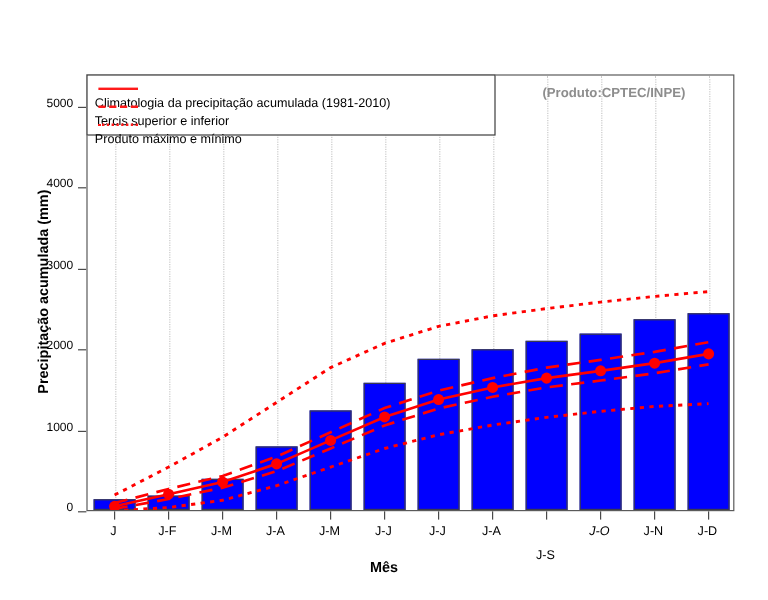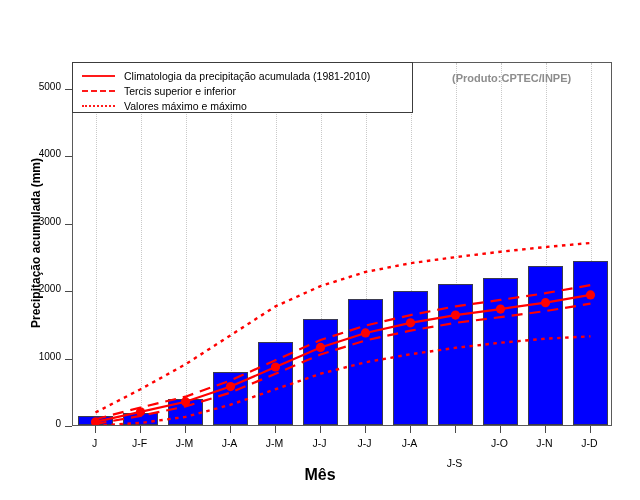--- a/index.html
+++ b/index.html
@@ -11,21 +11,21 @@
     font-size:14.5px;font-weight:bold;color:#000;letter-spacing:0.1px;
   }
 
   .ylabel{
     position:absolute;left:-94px;top:236px;width:260px;text-align:center;
     transform:rotate(-90deg);transform-origin:center center;
     font-size:12px;font-weight:bold;color:#000;
   }
   .xlabel{
     position:absolute;left:0;top:466px;width:640px;text-align:center;
-    font-size:16px;font-weight:bold;color:#000;
+    font-size:12px;font-weight:bold;color:#000;
   }
 
   
   .plot{
     position:absolute;left:72px;top:62px;width:540px;height:364px;
     border:1px solid #5a5a5a;box-sizing:border-box;background:#fff;
   }
   .plot-inner{position:absolute;inset:0;overflow:hidden;}
 
   .gridline{position:absolute;top:0;bottom:0;width:0;
@@ -39,21 +39,21 @@
   .ytick-text{position:absolute;font-size:10px;color:#000;text-align:right;width:46px;}
 
   .xtick-line{position:absolute;width:0;height:7px;border-left:1px solid #4a4a4a;}
   .xtick-text{position:absolute;font-size:10.5px;color:#000;text-align:center;width:40px;}
 
   .legend{
     position:absolute;left:72px;top:62px;width:341px;height:51px;
     border:1px solid #3c3c3c;background:#ffffff;box-sizing:border-box;
     padding:5px 6px 0 6px;
   }
-  .legend-row{display:flex;align-items:flex-end;height:14px;margin-bottom:1px;}
+  .legend-row{display:flex;align-items:flex-start;height:14px;margin-bottom:1px;flex-direction:column;}
   .legend-key{width:38px;height:12px;position:relative;flex:none;margin-right:7px;}
   .lk-solid{position:absolute;left:3px;right:2px;top:5px;height:0;border-top:2px solid #ff1a1a;}
   .lk-dash{position:absolute;left:3px;right:2px;top:5px;height:0;border-top:2.4px dashed #ff1a1a;}
   .lk-dot{position:absolute;left:3px;right:2px;top:5px;height:0;border-top:2.4px dotted #ff1a1a;}
   .legend-text{font-size:10.5px;color:#000;white-space:nowrap;}
 
   .producer{
     position:absolute;left:452px;top:72px;font-size:11px;color:#8d8d8d;
     white-space:nowrap;
     font-weight:bold;
@@ -95,21 +95,21 @@
       <div class="xtick-text" style="left: 254.5px; top: 437px;">J-M</div>
       <div class="xtick-line" style="left: 319.5px; top: 426px;"></div>
       <div class="xtick-text" style="left: 299.5px; top: 437px;">J-J</div>
       <div class="xtick-line" style="left: 364.5px; top: 426px;"></div>
       <div class="xtick-text" style="left: 344.5px; top: 437px;">J-J</div>
       <div class="xtick-line" style="left: 409.5px; top: 426px;"></div>
       <div class="xtick-text" style="left: 389.5px; top: 437px;">J-A</div>
       <div class="xtick-line" style="left: 454.5px; top: 426px;"></div>
       <div class="xtick-text" style="left: 434.5px; top: 457px;">J-S</div>
       <div class="xtick-line" style="left: 499.5px; top: 426px;"></div>
-      <div class="xtick-text" style="left: 479.5px; top: 437px;">J-O</div>
+      <div class="xtick-text" style="left: 479.5px; top: 437px; font-style: italic;">J-O</div>
       <div class="xtick-line" style="left: 544.5px; top: 426px;"></div>
       <div class="xtick-text" style="left: 524.5px; top: 437px;">J-N</div>
       <div class="xtick-line" style="left: 589.5px; top: 426px;"></div>
       <div class="xtick-text" style="left: 569.5px; top: 437px;">J-D</div>
     </div>
 
   <div class="plot">
     <div class="plot-inner">
       <div id="grid">
           <div class="gridline" style="left: 22.5px;"></div>
@@ -173,17 +173,17 @@
     <div class="legend-row">
       <span class="legend-key">
           <i class="lk-dash"></i>
         </span>
       <span class="legend-text">Tercis superior e inferior</span>
     </div>
     <div class="legend-row">
       <span class="legend-key">
           <i class="lk-dot"></i>
         </span>
-      <span class="legend-text">Valores máximo e máximo</span>
+      <span class="legend-text">Produto máximo e mínimo</span>
     </div>
   </div>
 
 </div>
 
 </body></html>

